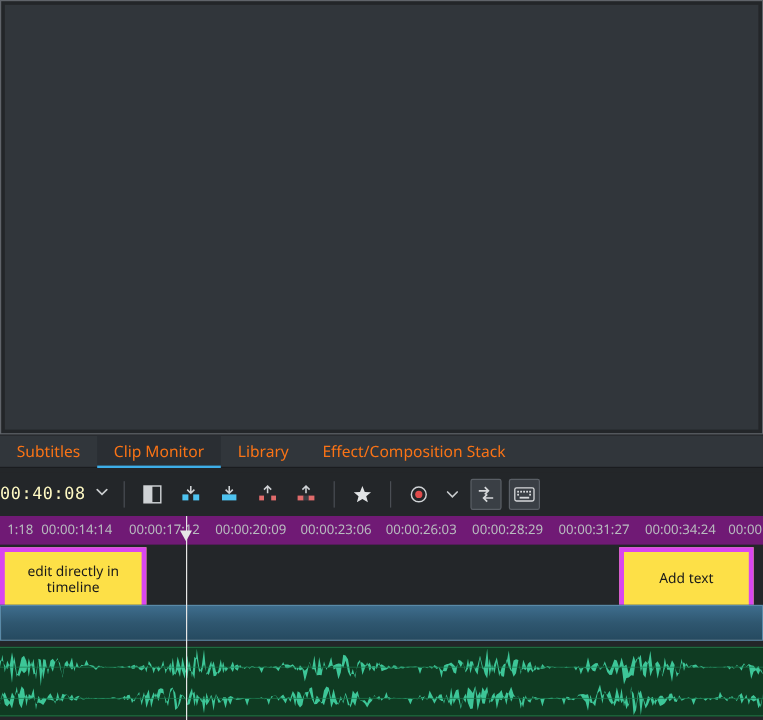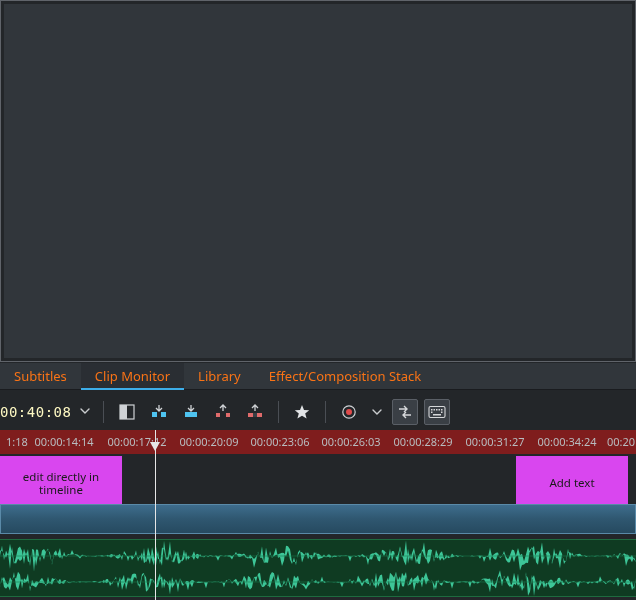--- a/index.html
+++ b/index.html
@@ -90,40 +90,40 @@
   .tbtn svg { display: block; }
 
   
   .timeline {
     position: absolute; left: 0; top: 430px; right: 0; bottom: 0;
     background: #232629;
   }
   .ruler {
     position: relative;
     height: 24px;
-    background: #7f1d1d;
+    background: #701a75;
   }
   .ruler-tick {
     position: absolute; top: 4px;
     font-size: 11px;
     color: #b8bcbf;
     transform: translateX(-50%);
     white-space: nowrap;
   }
 
   
   .sub-track {
     position: relative; height: 46px;
     background: #232629;
   }
   .sub-clip {
     position: absolute; top: 2px; height: 54px;
-    background: #d946ef;
+    background: #fde047;
     color: #1a1a1a;
-    border: 1px solid #d946ef;
+    border: 4px solid #d946ef;
     font-size: 11.5px;
     display: flex; align-items: center; justify-content: center;
     text-align: center;
     padding: 2px 4px;
     line-height: 1.15;
   }
 
   
   .vid-track {
     position: relative; height: 32px; margin-top: 4px;
@@ -286,21 +286,21 @@
     <div class="ruler" id="ruler">
         <div class="ruler-tick" style="left: 6px; transform: translateX(0px);">1:18</div>
         <div class="ruler-tick" style="left: 64px;">00:00:14:14</div>
         <div class="ruler-tick" style="left: 137px;">00:00:17:12</div>
         <div class="ruler-tick" style="left: 209px;">00:00:20:09</div>
         <div class="ruler-tick" style="left: 280px;">00:00:23:06</div>
         <div class="ruler-tick" style="left: 351px;">00:00:26:03</div>
         <div class="ruler-tick" style="left: 423px;">00:00:28:29</div>
         <div class="ruler-tick" style="left: 495px;">00:00:31:27</div>
         <div class="ruler-tick" style="left: 567px;">00:00:34:24</div>
-        <div class="ruler-tick" style="left: 635px; transform: translateX(-100%);">00:20</div>
+        <div class="ruler-tick" style="left: 635px; transform: translateX(-100%);">00:00</div>
       </div>
 
     <div class="sub-track" id="sub-track">
         <div class="sub-clip" style="left: 0px; width: 122px;">edit directly in timeline</div>
         <div class="sub-clip" style="left: 516px; width: 112px;">Add text</div>
       </div>
 
     <div class="vid-track">
       <div class="vid-clip"></div>
     </div>

